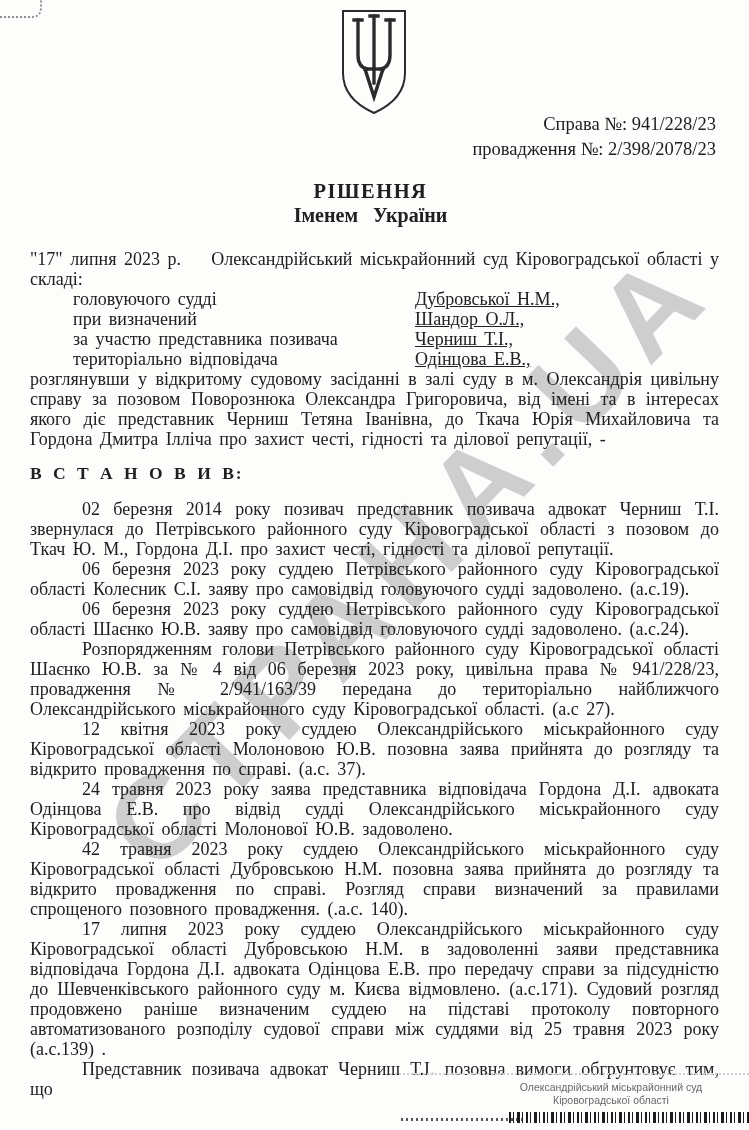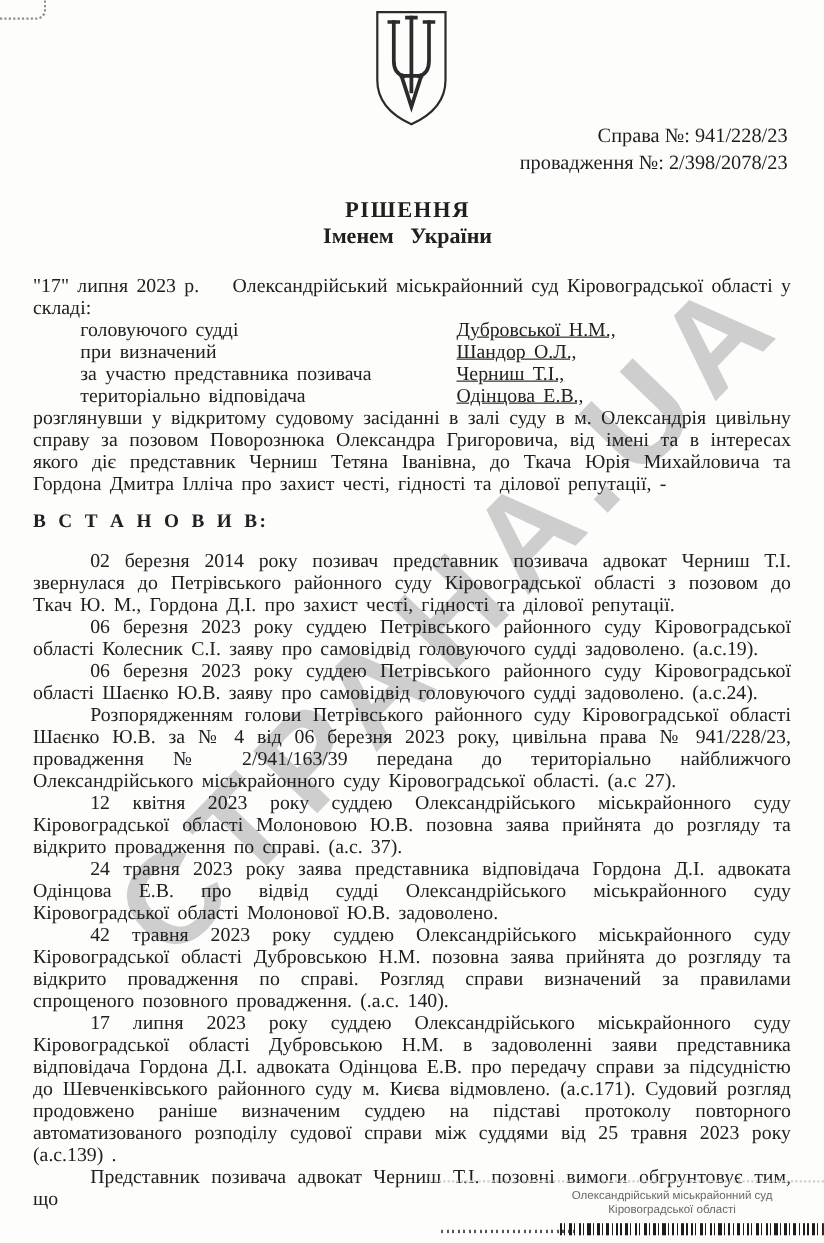--- a/index.html
+++ b/index.html
@@ -131,21 +131,21 @@
     <div class="heading">В С Т А Н О В И В:</div>
 
     <p class="para">02 березня 2014 року позивач представник позивача адвокат Черниш Т.І. звернулася до Петрівського районного суду Кіровоградської області з позовом до Ткач Ю. М., Гордона Д.І. про захист честі, гідності та ділової репутації.</p>
     <p class="para">06 березня 2023 року суддею Петрівського районного суду Кіровоградської області Колесник С.І. заяву про самовідвід головуючого судді задоволено. (а.с.19).</p>
     <p class="para">06 березня 2023 року суддею Петрівського районного суду Кіровоградської області Шаєнко Ю.В. заяву про самовідвід головуючого судді задоволено. (а.с.24).</p>
     <p class="para">Розпорядженням голови Петрівського районного суду Кіровоградської області Шаєнко Ю.В. за № 4 від 06 березня 2023 року, цивільна права № 941/228/23, провадження № 2/941/163/39 передана до територіально найближчого Олександрійського міськрайонного суду Кіровоградської області. (а.с 27).</p>
     <p class="para">12 квітня 2023 року суддею Олександрійського міськрайонного суду Кіровоградської області Молоновою Ю.В. позовна заява прийнята до розгляду та відкрито провадження по справі. (а.с. 37).</p>
     <p class="para">24 травня 2023 року заява представника відповідача Гордона Д.І. адвоката Одінцова Е.В. про відвід судді Олександрійського міськрайонного суду Кіровоградської області Молонової Ю.В. задоволено.</p>
     <p class="para">42 травня 2023 року суддею Олександрійського міськрайонного суду Кіровоградської області Дубровською Н.М. позовна заява прийнята до розгляду та відкрито провадження по справі. Розгляд справи визначений за правилами спрощеного позовного провадження. (.а.с. 140).</p>
     <p class="para">17 липня 2023 року суддею Олександрійського міськрайонного суду Кіровоградської області Дубровською Н.М. в задоволенні заяви представника відповідача Гордона Д.І. адвоката Одінцова Е.В. про передачу справи за підсудністю до Шевченківського районного суду м. Києва відмовлено. (а.с.171). Судовий розгляд продовжено раніше визначеним суддею на підставі протоколу повторного автоматизованого розподілу судової справи між суддями від 25 травня 2023 року (а.с.139) .</p>
-    <p class="para force-justify">Представник позивача адвокат Черниш Т.І. позовні вимоги обгрунтовує тим, що</p>
+    <p class="para force-justify">Представник позивача адвокат Черниш Т.І. позовна вимоги обгрунтовує тим, що</p>
   </div>
 
   <div class="footer-stamp">
     <div>Олександрійський міськрайонний суд</div>
     <div>Кіровоградської області</div>
   </div>
 
   <div class="dotted-rule"></div>
   <div class="barcode"></div>
 

